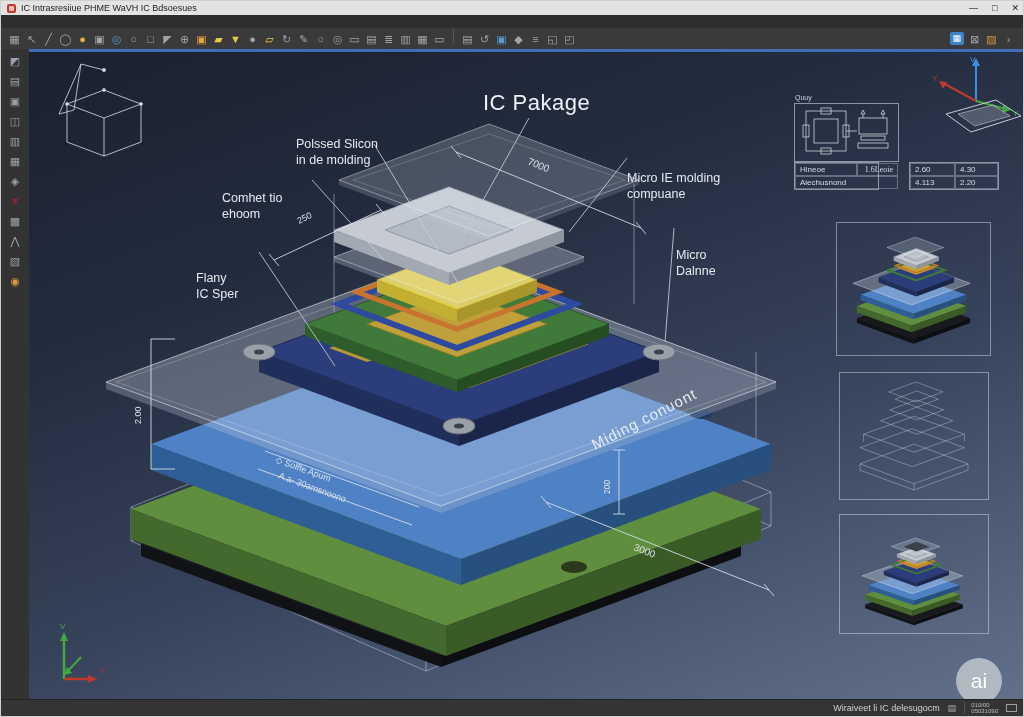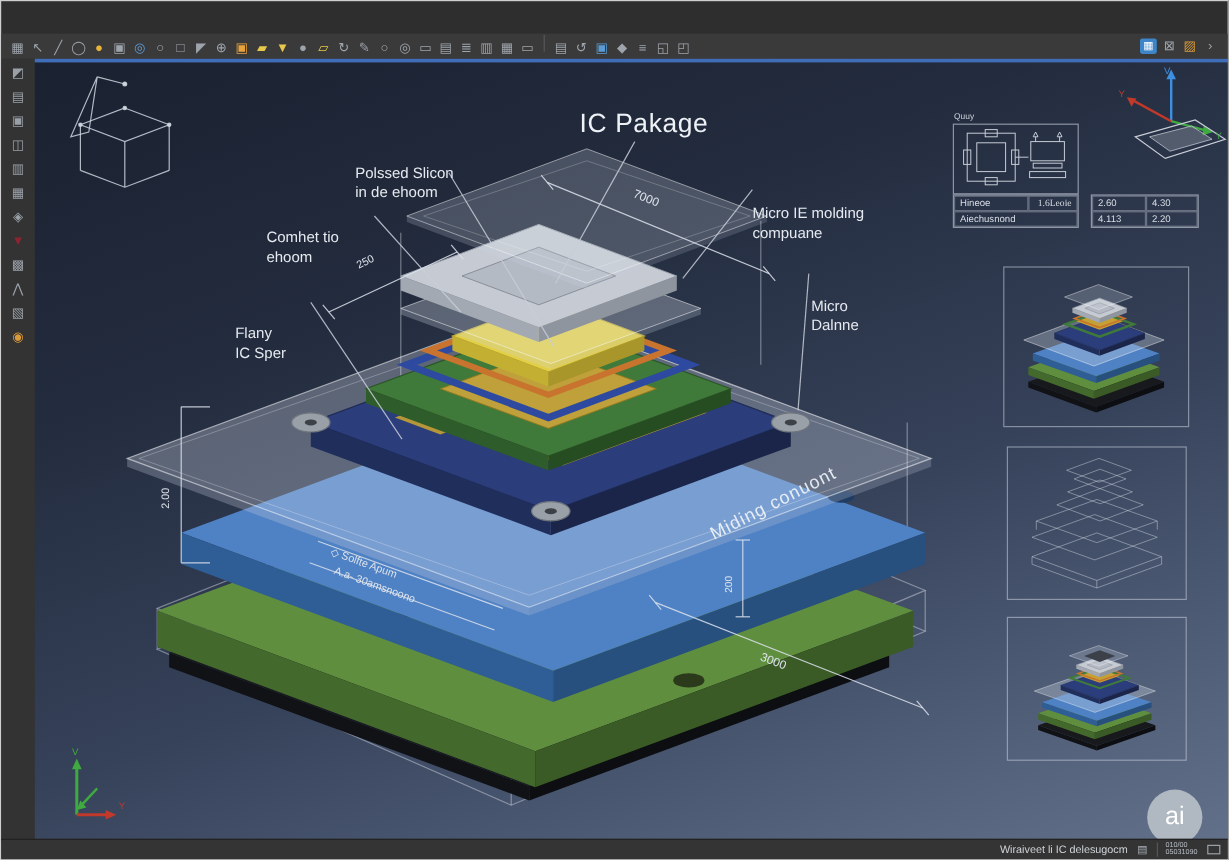--- a/index.html
+++ b/index.html
@@ -45,20 +45,29 @@
   .scount{display:flex;flex-direction:column;line-height:6px;border-left:1px solid #555;padding-left:6px;}
   .scount span{font-size:6px;color:#b8bdc4;}
   .srect{width:11px;height:8px;border:1px solid #9aa0a8;}
   svg text{font-family:"Liberation Sans",sans-serif;}
 </style>
 </head>
 <body>
 
 <div class="window">
 
+  <div class="titlebar">
+    <span class="appicon">▩</span>
+    <span class="apptitle">IC Intrasresiiue PHME WaVH IC Bdsoesues</span>
+    <span class="wincontrols">
+      <span>—</span>
+      <span>□</span>
+      <span>✕</span>
+    </span>
+  </div>
 
 
   <div class="toolbar">
     <span><span class="tbi">▦</span><span class="tbi">↖</span><span class="tbi">╱</span><span class="tbi">◯</span><span class="tbi" style="color: rgb(232, 180, 60);">●</span><span class="tbi">▣</span><span class="tbi" style="color: rgb(91, 155, 213);">◎</span><span class="tbi">○</span><span class="tbi">□</span><span class="tbi">◤</span><span class="tbi">⊕</span><span class="tbi" style="color: rgb(232, 163, 60);">▣</span><span class="tbi" style="color: rgb(232, 200, 74);">▰</span><span class="tbi" style="color: rgb(232, 200, 74);">▼</span><span class="tbi">●</span><span class="tbi" style="color: rgb(232, 200, 74);">▱</span><span class="tbi">↻</span><span class="tbi">✎</span><span class="tbi">○</span><span class="tbi">◎</span><span class="tbi">▭</span><span class="tbi">▤</span><span class="tbi">≣</span><span class="tbi">▥</span><span class="tbi">▦</span><span class="tbi">▭</span><span class="tbsep"></span><span class="tbi">▤</span><span class="tbi">↺</span><span class="tbi" style="color: rgb(91, 155, 213);">▣</span><span class="tbi">◆</span><span class="tbi">≡</span><span class="tbi">◱</span><span class="tbi">◰</span></span>
     <span class="toolbar-right">
         <span class="tbi badge">▦</span>
         <span class="tbi">⊠</span>
         <span class="tbi" style="color: rgb(216, 154, 58);">▨</span>
         <span class="tbi">›</span>
       </span>
@@ -280,21 +289,21 @@
         <polygon points="68,627 59,623 59,631" fill="#c0392b"></polygon>
         <line x1="52" y1="605" x2="38" y2="620" stroke="#3faa3f" stroke-width="2"></line>
         <polygon points="35,623 43,621 38,615" fill="#3faa3f"></polygon>
         <text x="31" y="577" font-size="8" fill="#3faa3f">V</text>
         <text x="70" y="622" font-size="8" fill="#c0392b">Y</text>
       </g>
     </svg>
 
     <div class="abs lbl" style="left:267px;top:52px">
       <div>Polssed Slicon</div>
-        <div>in de ehoom</div>
+        <div>in de molding</div>
     </div>
     <div class="abs bigtitle" style="left:454px;top:38px">IC Pakage</div>
     <div class="abs lbl" style="left:598px;top:86px">
       <div>Micro IE molding</div>
         <div>compuane</div>
     </div>
     <div class="abs lbl" style="left:647px;top:163px">
       <div>Micro</div>
         <div>Dalnne</div>
     </div>
@@ -321,21 +330,21 @@
           <rect x="64" y="14" width="28" height="16"></rect>
           <line x1="68" y1="10" x2="68" y2="14"></line>
             <line x1="88" y1="10" x2="88" y2="14"></line>
           <polygon points="66,10 70,10 68,6"></polygon>
             <polygon points="86,10 90,10 88,6"></polygon>
           <rect x="66" y="32" width="24" height="4"></rect>
             <rect x="63" y="39" width="30" height="5"></rect>
         </g>
       </svg>
     </div>
-    <div class="abs dtable" style="left:765px;top:110px;width:105px;grid-template-columns:62px 41px">
+    <div class="abs dtable" style="left:765px;top:110px;width:85px;grid-template-columns:62px 41px">
       <div>Hineoe</div>
         <div class="r">1.6Leoie</div>
       <div style="grid-column:1/3">Aiechusnond</div>
     </div>
     <div class="abs dtable" style="left:880px;top:110px;width:90px;grid-template-columns:45px 43px">
       <div>2.60</div>
         <div>4.30</div>
       <div>4.113</div>
         <div>2.20</div>
     </div>

